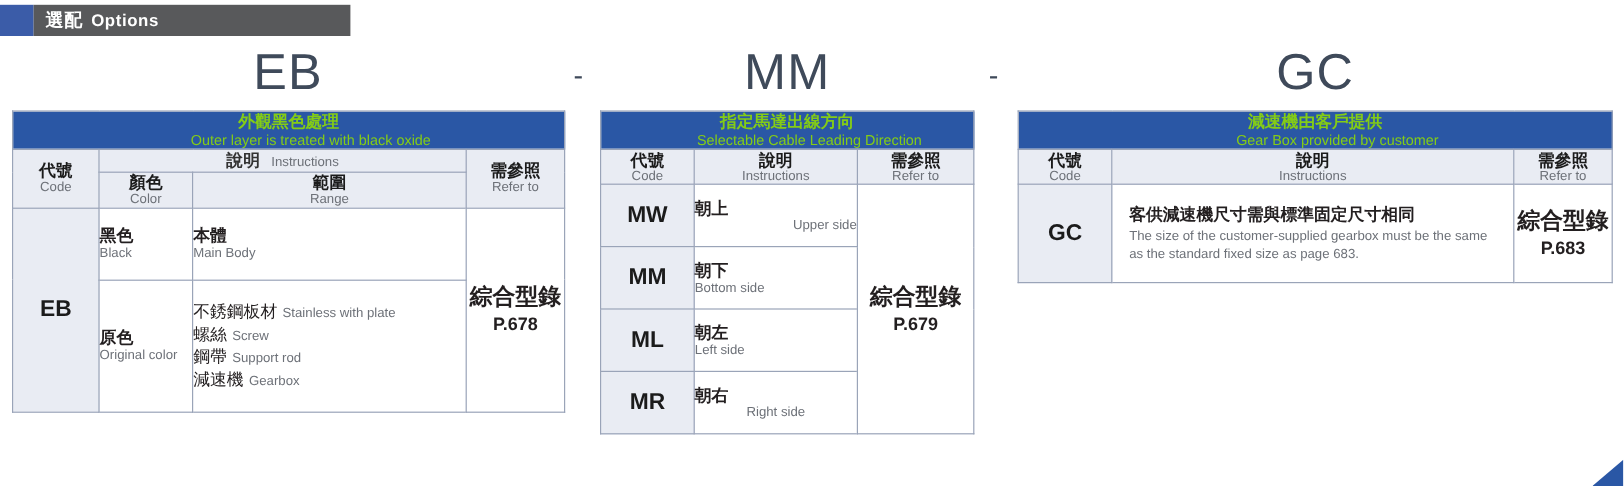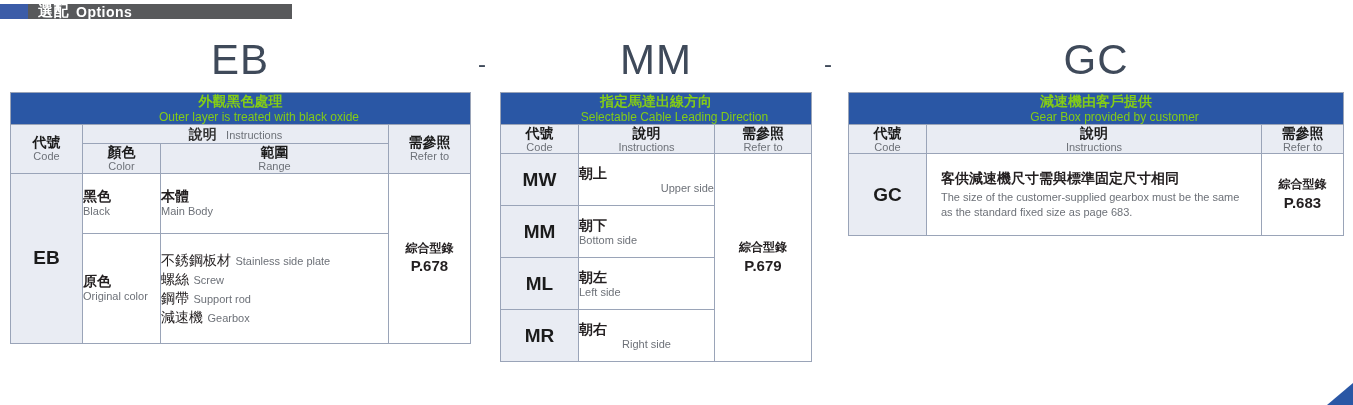--- a/index.html
+++ b/index.html
@@ -9,21 +9,21 @@
     background: #ffffff;
     font-family: "Liberation Sans", sans-serif;
     color: #231f20;
     overflow: hidden;
   }
   .page { position: relative; width: 1353px; height: 405px; }
 
   
   .opt-header {
     position: absolute; left: 0; top: 4px;
-    width: 292px; height: 15px;
+    width: 292px; height: 26px;
     display: flex; align-items: stretch;
   }
   .opt-header .swatch {
     width: 28px; background: #3b5ca8;
   }
   .opt-header .bar {
     flex: 1; background: #58595b; color: #ffffff;
     display: flex; align-items: center; padding-left: 10px;
     font-size: 15px; font-weight: bold; letter-spacing: .5px;
   }
@@ -77,21 +77,21 @@
   .cell {
     padding: 5px 7px; line-height: 1.2; margin-left: 44px;
   }
   .cell .zh { font-size: 14px; font-weight: bold; }
   .cell .en { font-size: 11px; color: #6d7178; }
   .cell .zh-inline { font-size: 14px; font-weight: normal; text-align: center; }
   .cell .en-inline { font-size: 11px; color: #6d7178; }
   .refcell {
     text-align: center; line-height: 1.3;
   }
-  .refcell .zh { font-size: 12px; font-weight: bold; display: block; }
+  .refcell .zh { font-size: 19px; font-weight: bold; display: block; }
   .refcell .pg { font-size: 15px; font-weight: bold; display: block; }
 
   .desc-long .zh { font-size: 14px; font-weight: bold; display:block; margin-bottom: 3px; }
   .desc-long .en { font-size: 11px; color: #6d7178; display:block; line-height: 1.35; }
 
   
   #tbl-eb { left: 10px; top: 92px; width: 461px; }
   #tbl-mm { left: 500px; top: 92px; width: 312px; padding-left: 16px; }
   #tbl-gc { left: 848px; top: 92px; width: 496px; }
 
@@ -170,21 +170,21 @@
       </td>
     </tr>
     <tr>
       <td class="cell" style="height:110px;">
         <span class="zh" style="display:block;">原色</span>
         <span class="en" style="display:block;">Original color</span>
       </td>
       <td class="cell">
         <div>
           <span class="zh-inline">不銹鋼板材</span>
-          <span class="en-inline">Stainless side plate</span>
+          <span class="en-inline">Stainless with plate</span>
         </div>
         <div>
           <span class="zh-inline">螺絲</span>
           <span class="en-inline">Screw</span>
         </div>
         <div>
           <span class="zh-inline">鋼帶</span>
           <span class="en-inline">Support rod</span>
         </div>
         <div>

